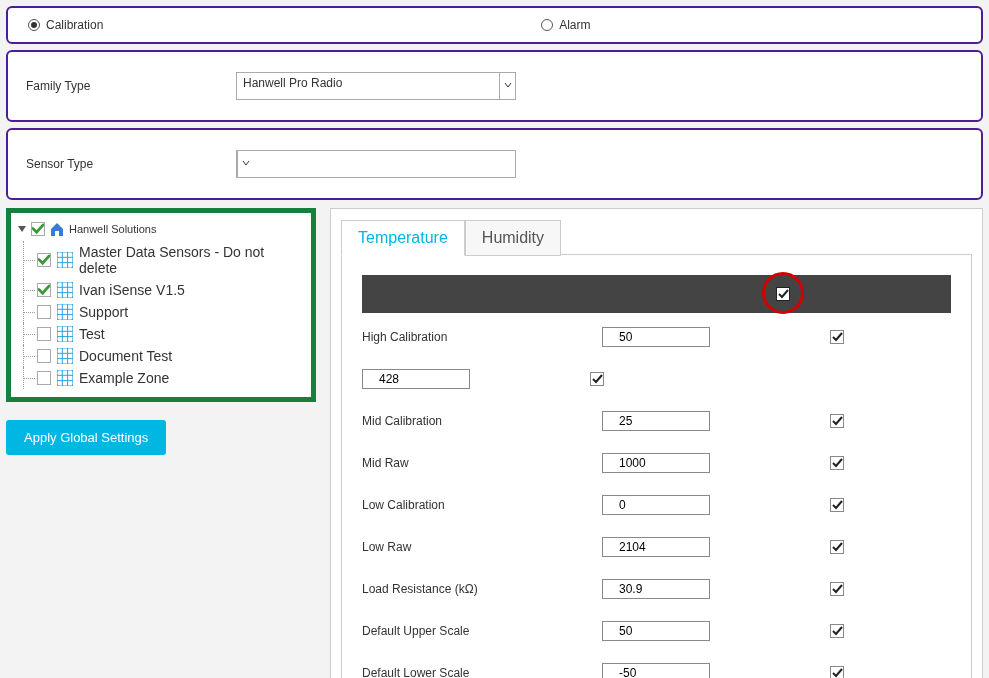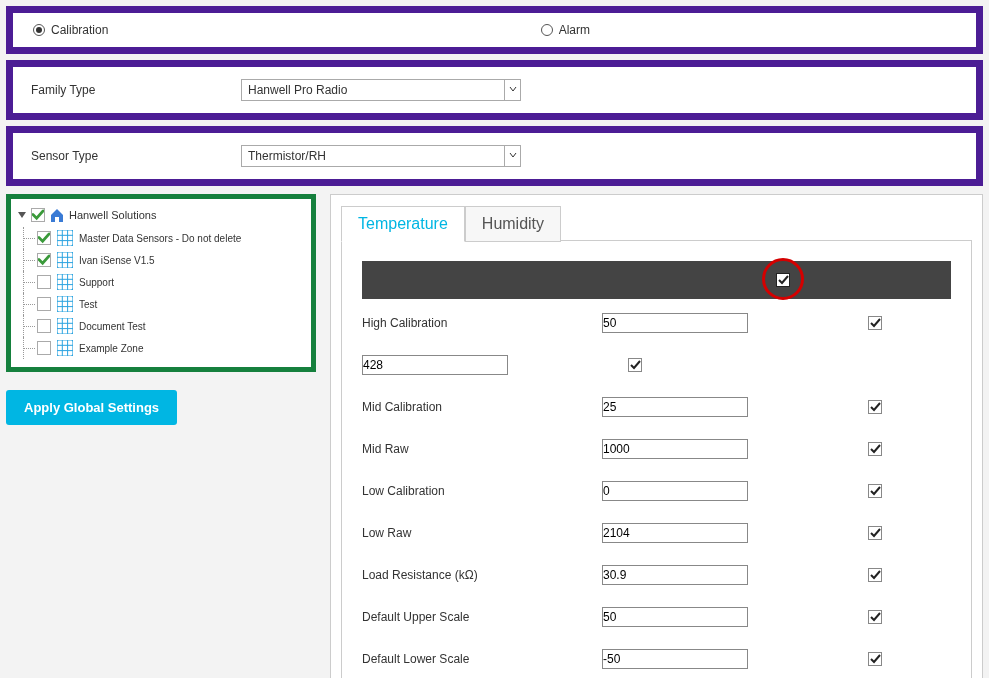--- a/index.html
+++ b/index.html
@@ -6,22 +6,22 @@
   body {
     margin: 0;
     font-family: Arial, Helvetica, sans-serif;
     font-size: 12px;
     background: #f3f3f3;
     color: #333;
     width: 989px;
   }
   .panel {
     background: #fff;
-    border: 7px solid #4c1d95;
-    border-radius: 0;
+    border: 2px solid #4c1d95;
+    border-radius: 6px;
   }
   .top-bar {
     margin: 6px 6px 0 6px;
     padding: 10px 20px;
     display: flex;
     align-items: center;
   }
   .radio-group {
     display: flex;
     align-items: center;
@@ -30,29 +30,29 @@
   .radio-circle {
     width: 12px; height: 12px; border: 1px solid #555; border-radius: 50%;
     display: inline-flex; align-items: center; justify-content: center;
     background: #fff;
   }
   .radio-circle.selected::after {
     content: ""; width: 6px; height: 6px; background: #333; border-radius: 50%;
   }
   .config-row {
     margin: 6px 6px 0 6px;
-    padding: 12px 18px;
+    padding: 20px 18px;
     display: flex;
     align-items: center;
     gap: 20px;
   }
   .config-label { width: 190px; color: #333; }
   .select-wrap {
     border: 1px solid #aaa;
-    height: 22px;
+    height: 28px;
     width: 280px;
     display: flex;
     align-items: stretch;
     background: #fff;
   }
   .select-wrap span.val {
     flex: 1; padding: 3px 6px;
   }
   .select-wrap .chev {
     width: 16px; border-left: 1px solid #aaa;
@@ -72,21 +72,21 @@
   .tree-box {
     border: 5px solid #15803d;
     background: #fff;
     padding: 8px 8px 8px 6px;
   }
   .tree-root { display: flex; align-items: center; gap: 4px; margin-bottom: 4px; font-size: 11px; }
   .tree-children { margin-left: 20px; }
   .tree-item {
     display: flex; align-items: center; gap: 6px;
     padding: 3px 0;
-    font-size: 10px;
+    font-size: 14px;
     position: relative;
   }
   .tree-item::before {
     content: "";
     position: absolute;
     left: -14px;
     top: 0;
     bottom: 0;
     border-left: 1px dotted #999;
   }
@@ -111,21 +111,21 @@
     width: 10px; height: 10px;
   }
   .btn-primary {
     margin-top: 18px;
     background: #00b6e3;
     color: #fff;
     border: none;
     border-radius: 3px;
     padding: 10px 18px;
     font-size: 13px;
-    font-weight: bold;
+    font-weight: normal;
     cursor: pointer;
   }
 
   .form-panel {
     flex: 1;
     border: 1px solid #ccc;
     background: #fff;
     padding: 10px;
   }
   .tabs { display: flex; }
@@ -181,24 +181,24 @@
     align-items: center;
     margin: 8px 0 22px 0;
     gap: 40px;
   }
   .field-label {
     width: 200px;
     color: #333;
     font-size: 12px;
   }
   .field-input {
-    width: 146px;
+    width: 108px;
     height: 20px;
     border: 1px solid #888;
-    padding: 2px 0;
+    padding: 2px 16px;
     font-size: 12px;
     font-family: inherit;
   }
   .field-chk {
     margin-left: 80px;
     width: 14px; height: 14px;
     border: 1px solid #888;
     background: #fff;
     display: inline-flex; align-items: center; justify-content: center;
   }
@@ -254,21 +254,20 @@
         <svg viewBox="0 0 8 8">
           <use href="#svg-chev"></use>
         </svg>
       </span>
   </div>
 </div>
 
 <div class="panel config-row">
   <div class="config-label">Sensor Type</div>
   <div class="select-wrap">
-    <span class="val">Thermistor/RH</span>
     <span class="chev">
         <svg viewBox="0 0 8 8">
           <use href="#svg-chev"></use>
         </svg>
       </span>
   </div>
 </div>
 
 <div class="main-area">
 

